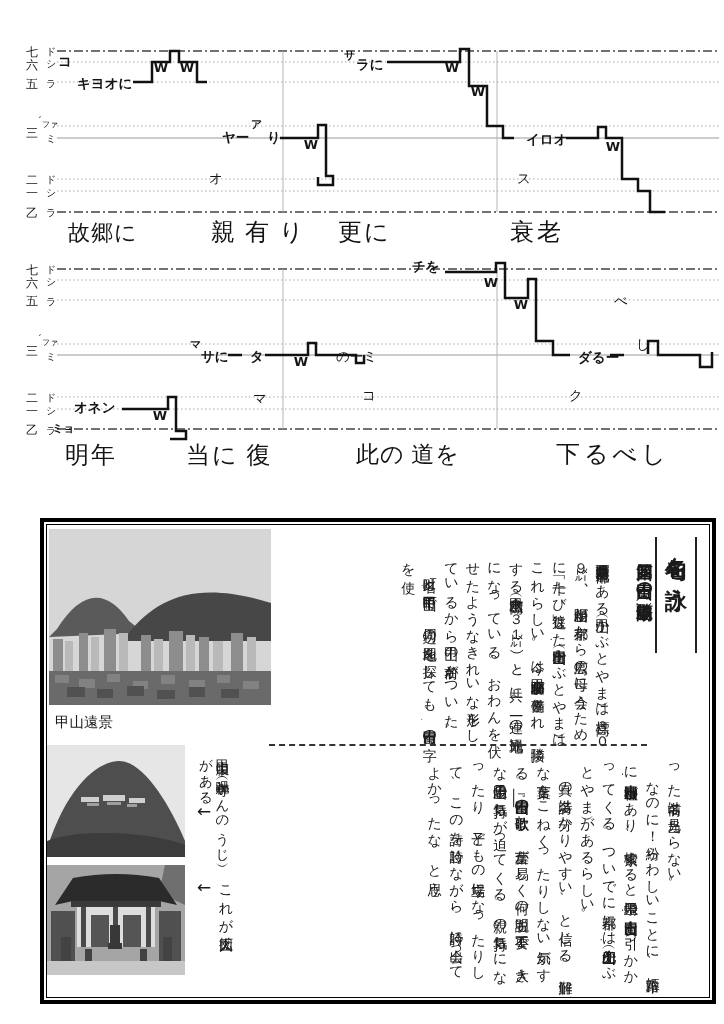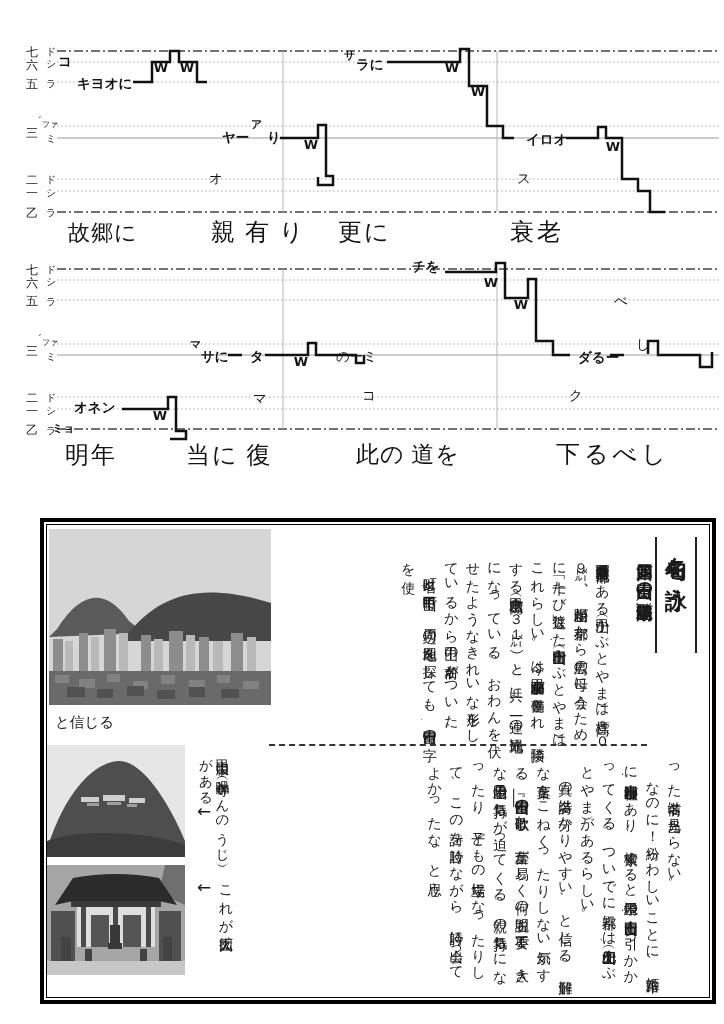--- a/index.html
+++ b/index.html
@@ -192,21 +192,21 @@
           <g fill="#515151">
             <rect x="18" y="158" width="18" height="10"></rect>
               <rect x="48" y="160" width="16" height="9"></rect>
             <rect x="78" y="157" width="17" height="10"></rect>
               <rect x="108" y="161" width="18" height="9"></rect>
             <rect x="140" y="158" width="16" height="10"></rect>
               <rect x="172" y="160" width="18" height="9"></rect>
           </g>
         </svg>
       </div>
-      <div class="caption-h" style="left:8px;top:188px;">と信じる</div>
+      <div class="caption-h" style="left:8px;top:188px;">甲山遠景</div>
 
       <div class="photo" style="left:0px;top:220px;width:138px;height:112px;">
         <svg width="138" height="112" viewBox="0 0 138 112">
           <rect x="0" y="0" width="138" height="112" fill="#e6e6e6"></rect>
           <path d="M0,104 C20,40 52,16 72,16 C96,16 122,58 138,96 L138,112 L0,112 Z" fill="#4e4e4e"></path>
           <path d="M0,112 L0,96 C30,84 100,86 138,100 L138,112 Z" fill="#3c3c3c"></path>
           <g fill="#cfcfcf">
             <rect x="34" y="52" width="18" height="5"></rect>
               <rect x="56" y="50" width="22" height="6"></rect>
             <rect x="82" y="53" width="16" height="5"></rect>

